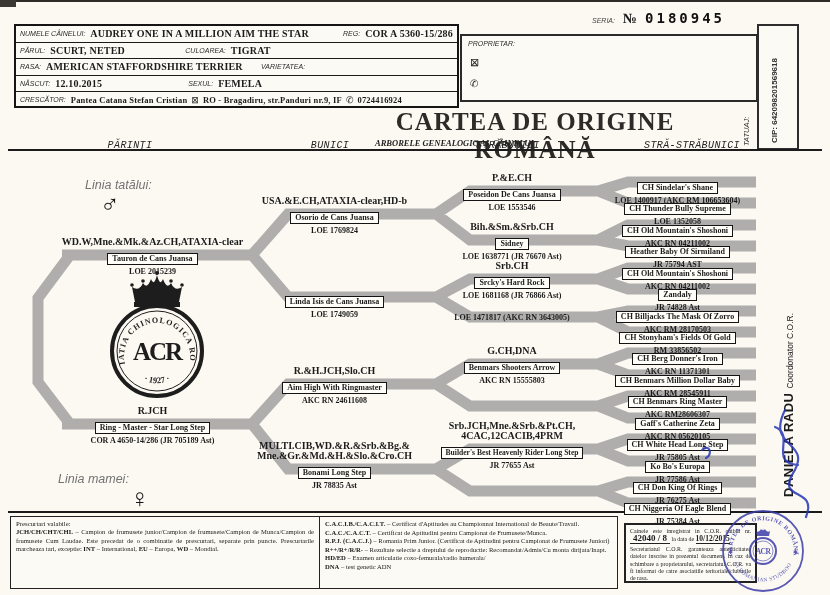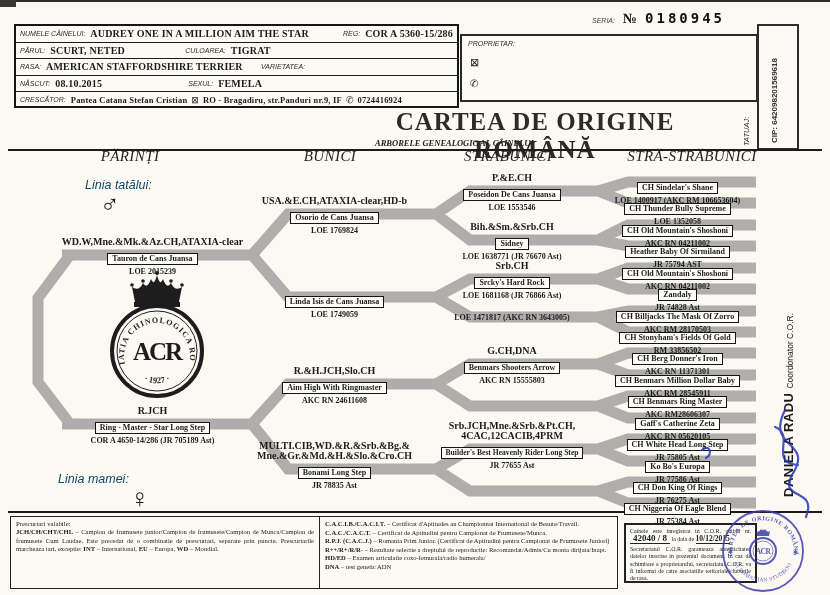--- a/index.html
+++ b/index.html
@@ -30,31 +30,31 @@
   .rot{transform:rotate(-90deg);transform-origin:0 0;position:absolute;white-space:nowrap;}
   .cip-text{left:11px;top:117px;font-family:"Liberation Sans",sans-serif;font-weight:bold;font-size:8px;color:#333;}
   .tatuaj{left:742px;top:146px;font-family:"Liberation Sans",sans-serif;font-style:italic;font-size:7.5px;color:#333;}
 
   .doc-title{position:absolute;left:335px;top:108px;width:400px;text-align:center;
              font-size:25px;font-weight:bold;letter-spacing:1px;color:#2d2b28;}
   .doc-sub{position:absolute;left:375px;top:138px;width:240px;text-align:left;
            font-style:italic;font-weight:bold;font-size:8.5px;color:#222;}
 
   .rule{position:absolute;left:8px;width:814px;height:2px;background:#1c1c1c;}
-  .colhead{position:absolute;top:148px;text-align:center;font-style:italic;font-size:15px;letter-spacing:.4px;color:#222;}
+  .colhead{position:absolute;top:140px;text-align:center;font-style:italic;font-size:10px;letter-spacing:.4px;color:#222;font-family:Liberation Mono, monospace;}
 
   
   .node{position:absolute;text-align:center;}
   .titles{font-weight:bold;font-size:10px;line-height:10px;white-space:nowrap;}
   .nbox{display:inline-block;border:1px solid #141414;background:#fffef9;font-weight:bold;
         font-size:8px;line-height:10px;padding:0 4px;margin-top:1px;white-space:nowrap;}
   .reg{font-weight:bold;font-size:8px;line-height:11px;margin-top:1px;white-space:nowrap;}
   .gg .nbox{margin-top:0;}
 
-  .linia{position:absolute;font-family:"Liberation Sans",sans-serif;font-style:italic;font-size:12.5px;color:#0c4a6e;}
+  .linia{position:absolute;font-family:"Liberation Sans",sans-serif;font-style:italic;font-size:12.5px;color:#737373;}
   .sex-sym{position:absolute;font-size:26px;color:#161616;}
 
   .officials{left:779px;top:497px;width:172px;}
   .off-name{display:inline-block;font-family:"Liberation Sans",sans-serif;font-weight:bold;font-size:13px;letter-spacing:.5px;}
   .off-role{display:inline-block;font-family:"Liberation Sans",sans-serif;font-size:8.5px;margin-left:4px;}
 
   
   .foot-box{position:absolute;left:10px;top:516px;width:606px;height:71px;border:1px solid #222;display:flex;background:#fcfaf4;}
   .foot-left{width:298px;border-right:1px solid #222;padding:3px 5px;font-size:6.6px;line-height:8.3px;text-align:justify;}
   .foot-mid{flex:1;padding:3px 5px;font-size:6.6px;line-height:8.6px;}
@@ -88,21 +88,21 @@
       <span class="val">TIGRAT</span>
     </div>
     <div class="irow">
       <span class="lab">RASA:</span>
       <span class="val" style="width:215px">AMERICAN STAFFORDSHIRE TERRIER</span>
       <span class="lab">VARIETATEA:</span>
       <span class="val"></span>
     </div>
     <div class="irow">
       <span class="lab">NĂSCUT:</span>
-      <span class="val" style="width:133px">08.10.2015</span>
+      <span class="val" style="width:133px">12.10.2015</span>
       <span class="lab">SEXUL:</span>
       <span class="val">FEMELA</span>
     </div>
     <div class="irow">
       <span class="lab">CRESCĂTOR:</span>
       <span class="val" style="font-size:8.5px">Pantea Catana Stefan Cristian</span>
       <span class="mini-ic">⊠</span>
       <span class="val" style="font-size:8.5px">RO - Bragadiru, str.Panduri nr.9, IF</span>
       <span class="mini-ic">✆</span>
       <span class="val" style="font-size:8.5px">0724416924</span>

